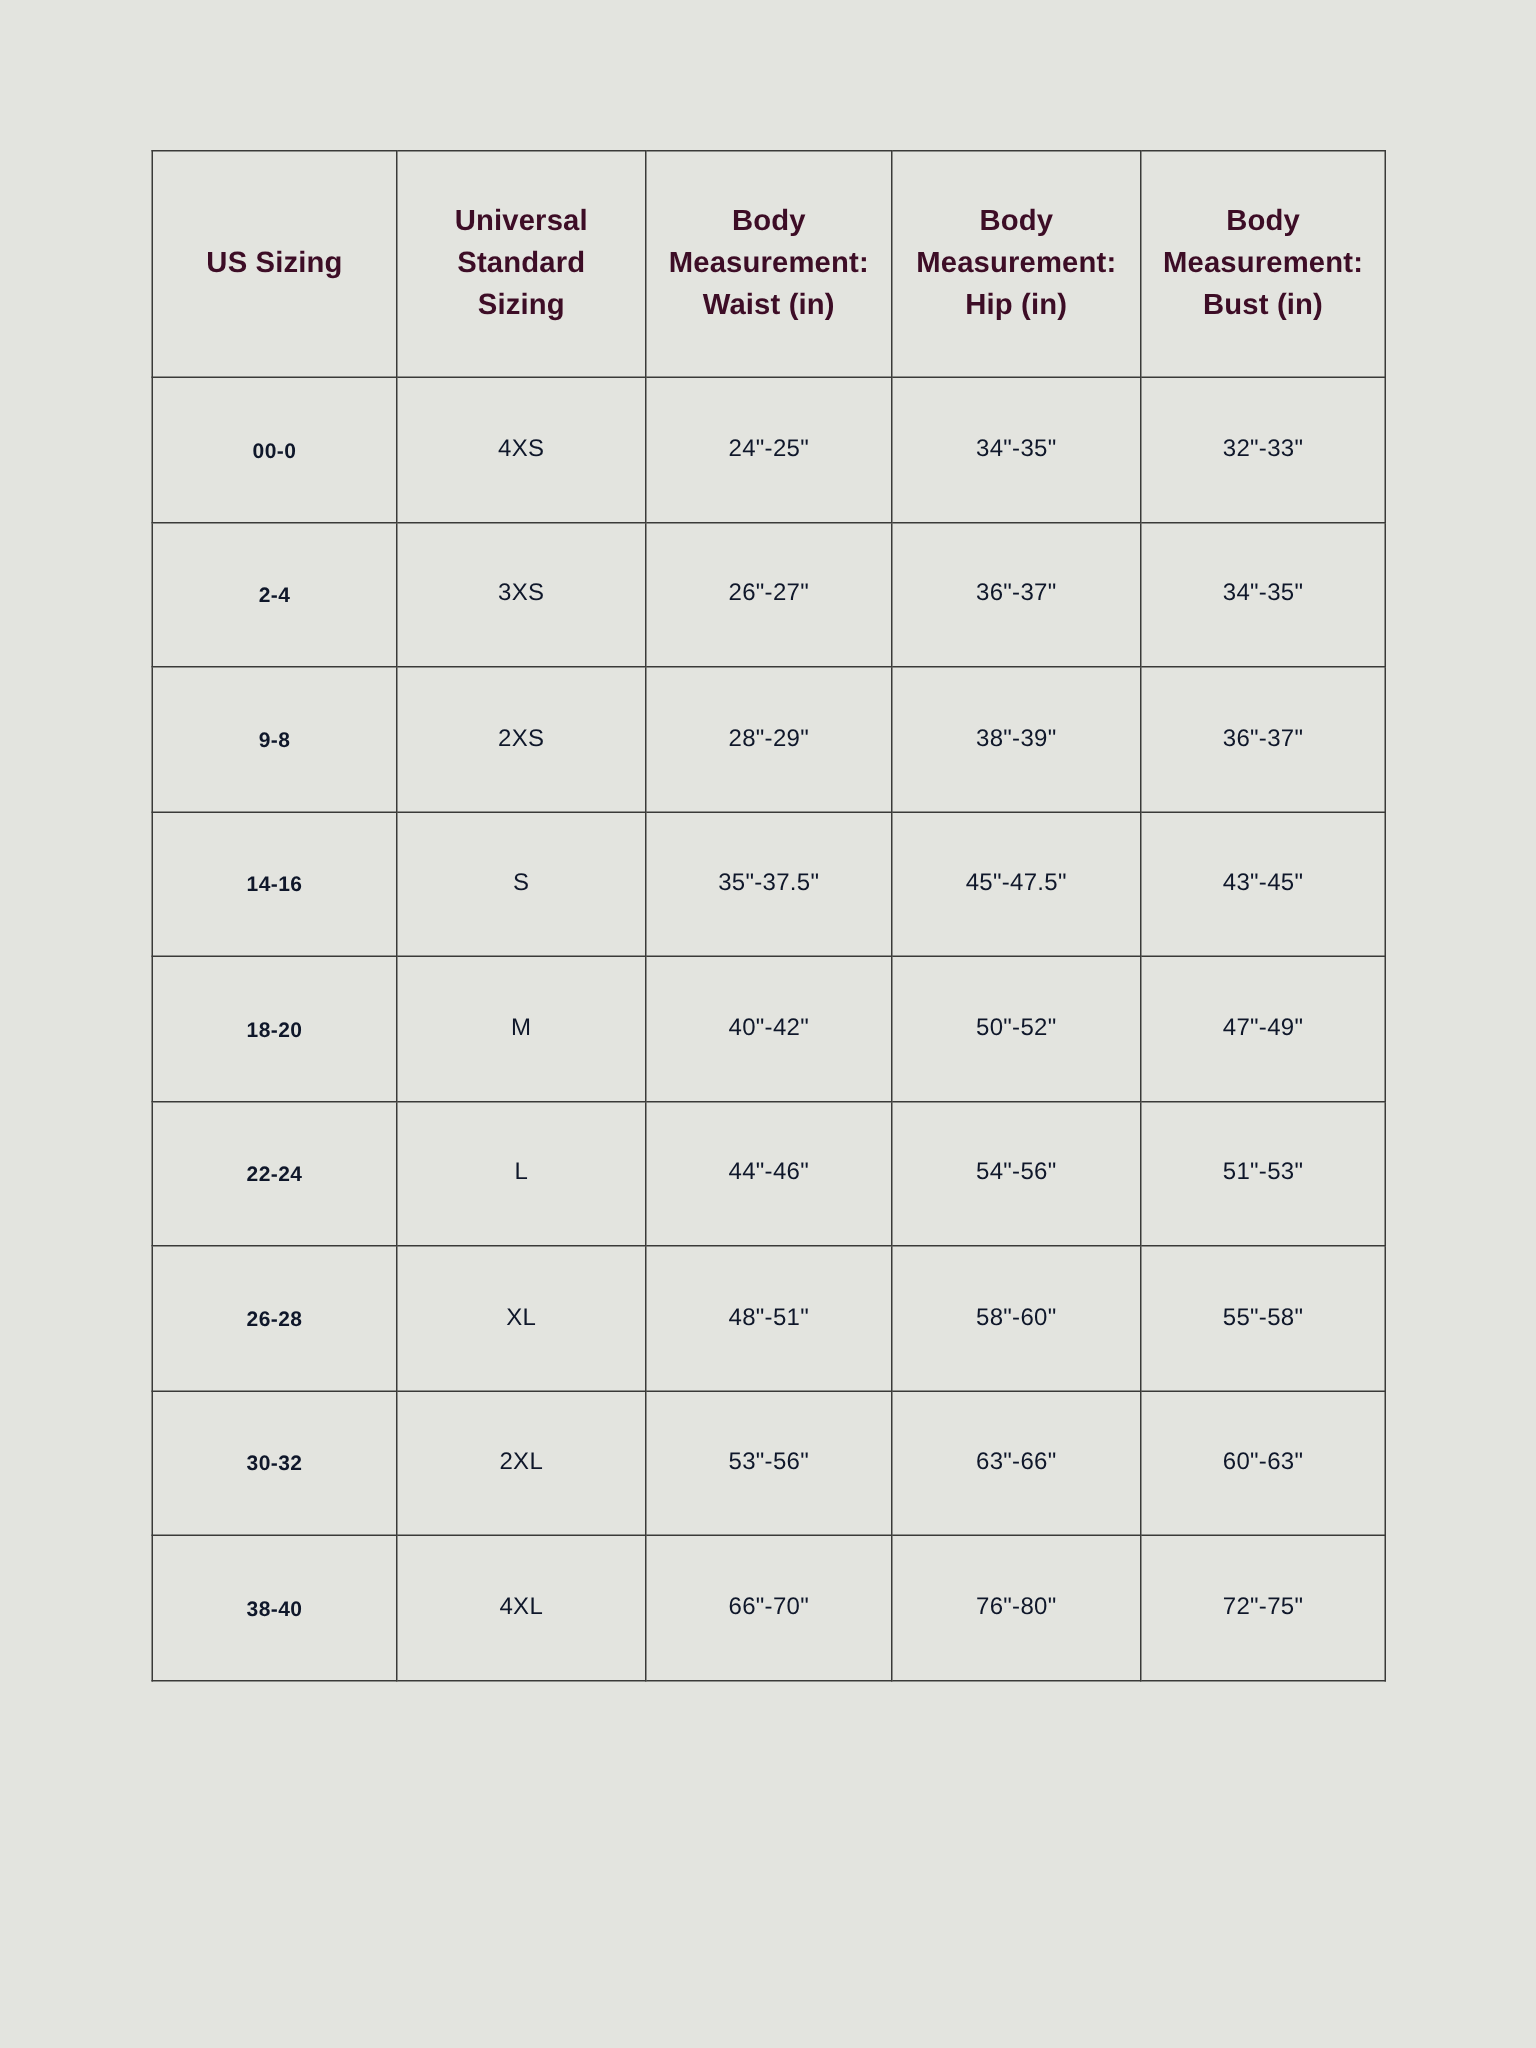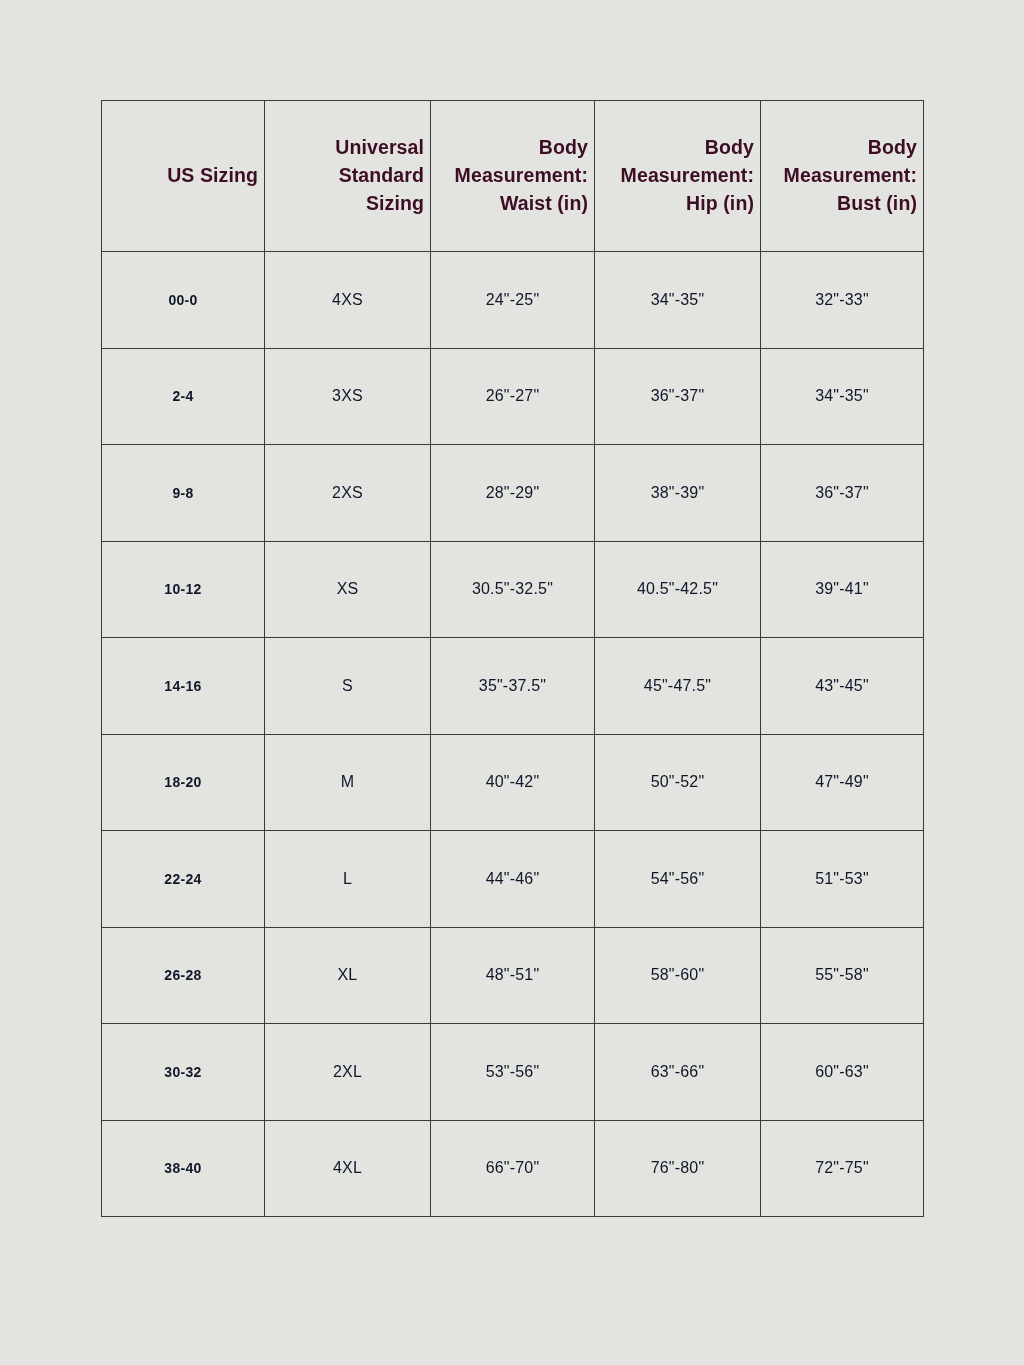--- a/index.html
+++ b/index.html
@@ -52,21 +52,20 @@
   }
 
   
   table.size-chart thead th {
     height: 151px;
     color: #3d0d26;
     font-weight: 700;
     font-size: 19.5px;
     line-height: 1.42;
     letter-spacing: 0.1px;
-    text-align: right;
   }
 
   
   table.size-chart tbody tr {
     height: 96.5px;
   }
 
   table.size-chart tbody td {
     height: 96.5px;
     color: #0f172a;
@@ -141,27 +140,20 @@
             <td>34"-35"</td>
           </tr>
           <tr>
             <td class="size-label">9-8</td>
             <td>2XS</td>
             <td>28"-29"</td>
             <td>38"-39"</td>
             <td>36"-37"</td>
           </tr>
           <tr>
-            <td class="size-label">10-12</td>
-            <td>XS</td>
-            <td>30.5"-32.5"</td>
-            <td>40.5"-42.5"</td>
-            <td>39"-41"</td>
-          </tr>
-          <tr>
             <td class="size-label">14-16</td>
             <td>S</td>
             <td>35"-37.5"</td>
             <td>45"-47.5"</td>
             <td>43"-45"</td>
           </tr>
           <tr>
             <td class="size-label">18-20</td>
             <td>M</td>
             <td>40"-42"</td>

